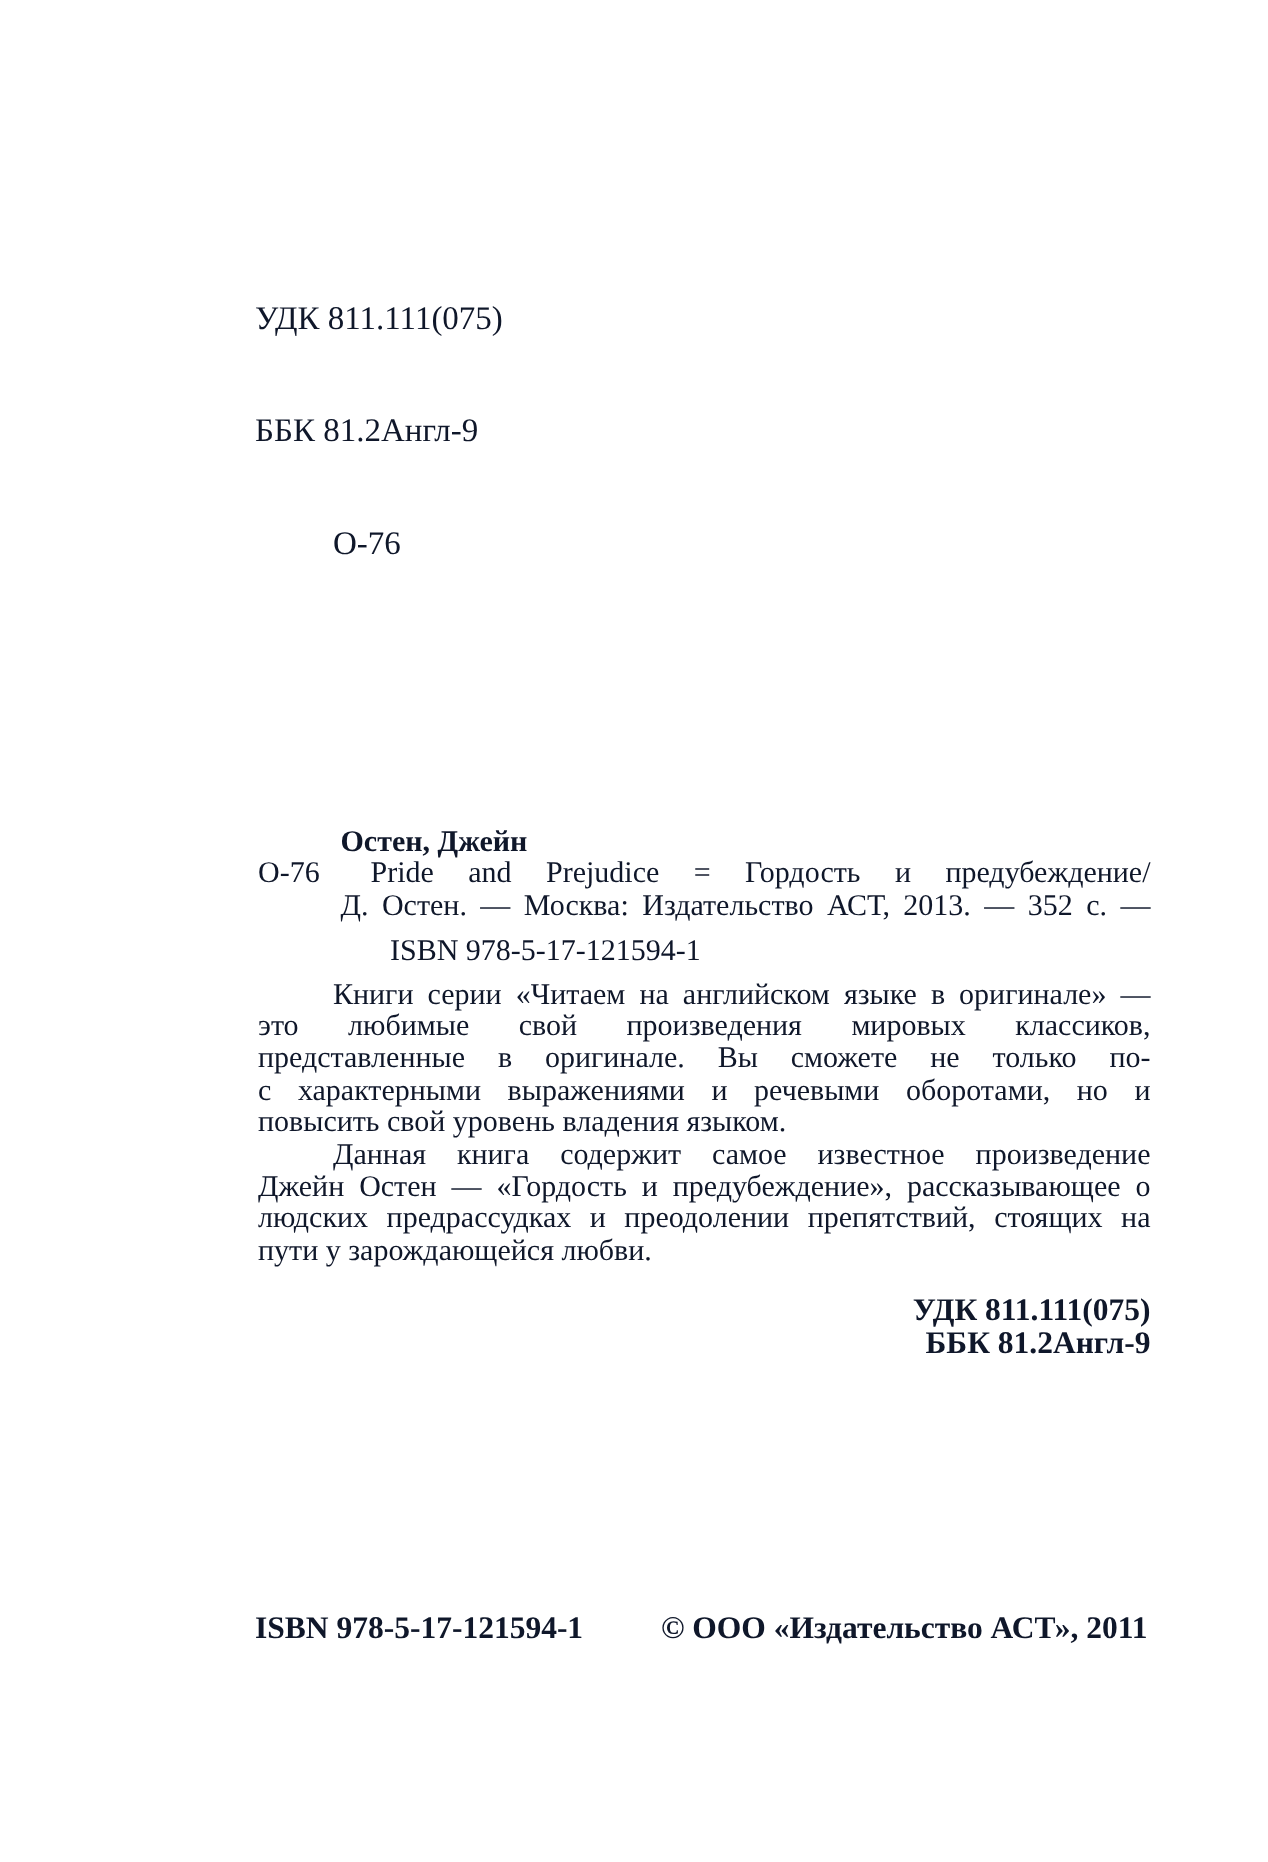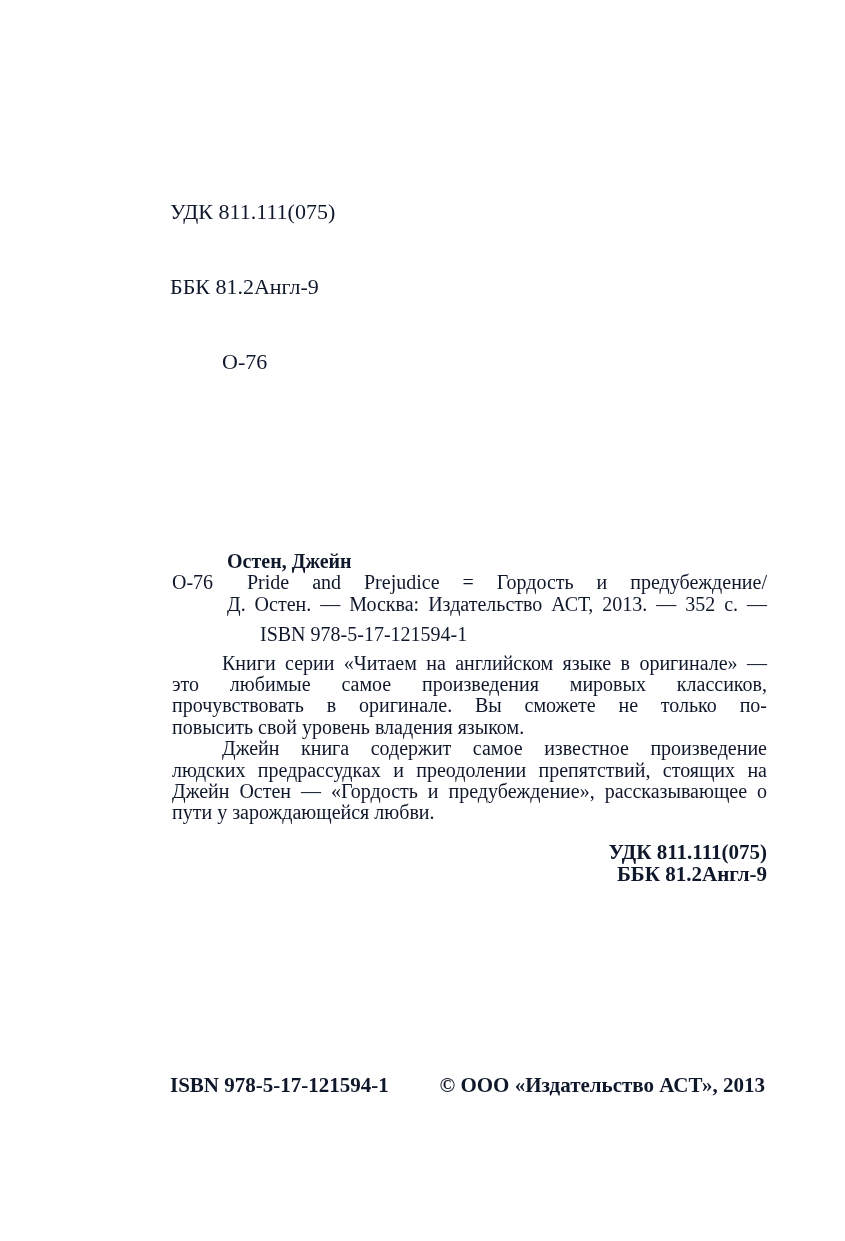--- a/index.html
+++ b/index.html
@@ -110,36 +110,37 @@
 
     <div class="bib-code">О-76</div>
 
     <div class="bib-line stretch first">Pride and Prejudice = Гордость и предубеждение/</div>
     <div class="bib-line stretch">Д. Остен. — Москва: Издательство АСТ, 2013. — 352 с. —</div>
 
     <div class="isbn-line">ISBN 978-5-17-121594-1</div>
 
     <div class="para">
       <div class="pline indent">Книги серии «Читаем на английском языке в оригинале» —</div>
-      <div class="pline">это любимые самое произведения мировых классиков,</div>
-      <div class="pline">прочувствовать в оригинале. Вы сможете не только по-</div>
+      <div class="pline">это любимые свой произведения мировых классиков,</div>
+      <div class="pline">представленные в оригинале. Вы сможете не только по-</div>
+      <div class="pline">с характерными выражениями и речевыми оборотами, но и</div>
       <div class="pline last">повысить свой уровень владения языком.</div>
     </div>
 
     <div class="para flush">
-      <div class="pline indent">Джейн книга содержит самое известное произведение</div>
+      <div class="pline indent">Данная книга содержит самое известное произведение</div>
+      <div class="pline">Джейн Остен — «Гордость и предубеждение», рассказывающее о</div>
       <div class="pline">людских предрассудках и преодолении препятствий, стоящих на</div>
-      <div class="pline">Джейн Остен — «Гордость и предубеждение», рассказывающее о</div>
       <div class="pline last">пути у зарождающейся любви.</div>
     </div>
 
     <div class="credits">
       <div>УДК 811.111(075)</div>
       <div>ББК 81.2Англ-9</div>
     </div>
   </div>
 
   <div class="footer">
     <span>ISBN 978-5-17-121594-1</span>
-    <span>© ООО «Издательство АСТ», 2013</span>
+    <span>© ООО «Издательство АСТ», 2011</span>
   </div>
 
 </div>
 
 </body></html>

